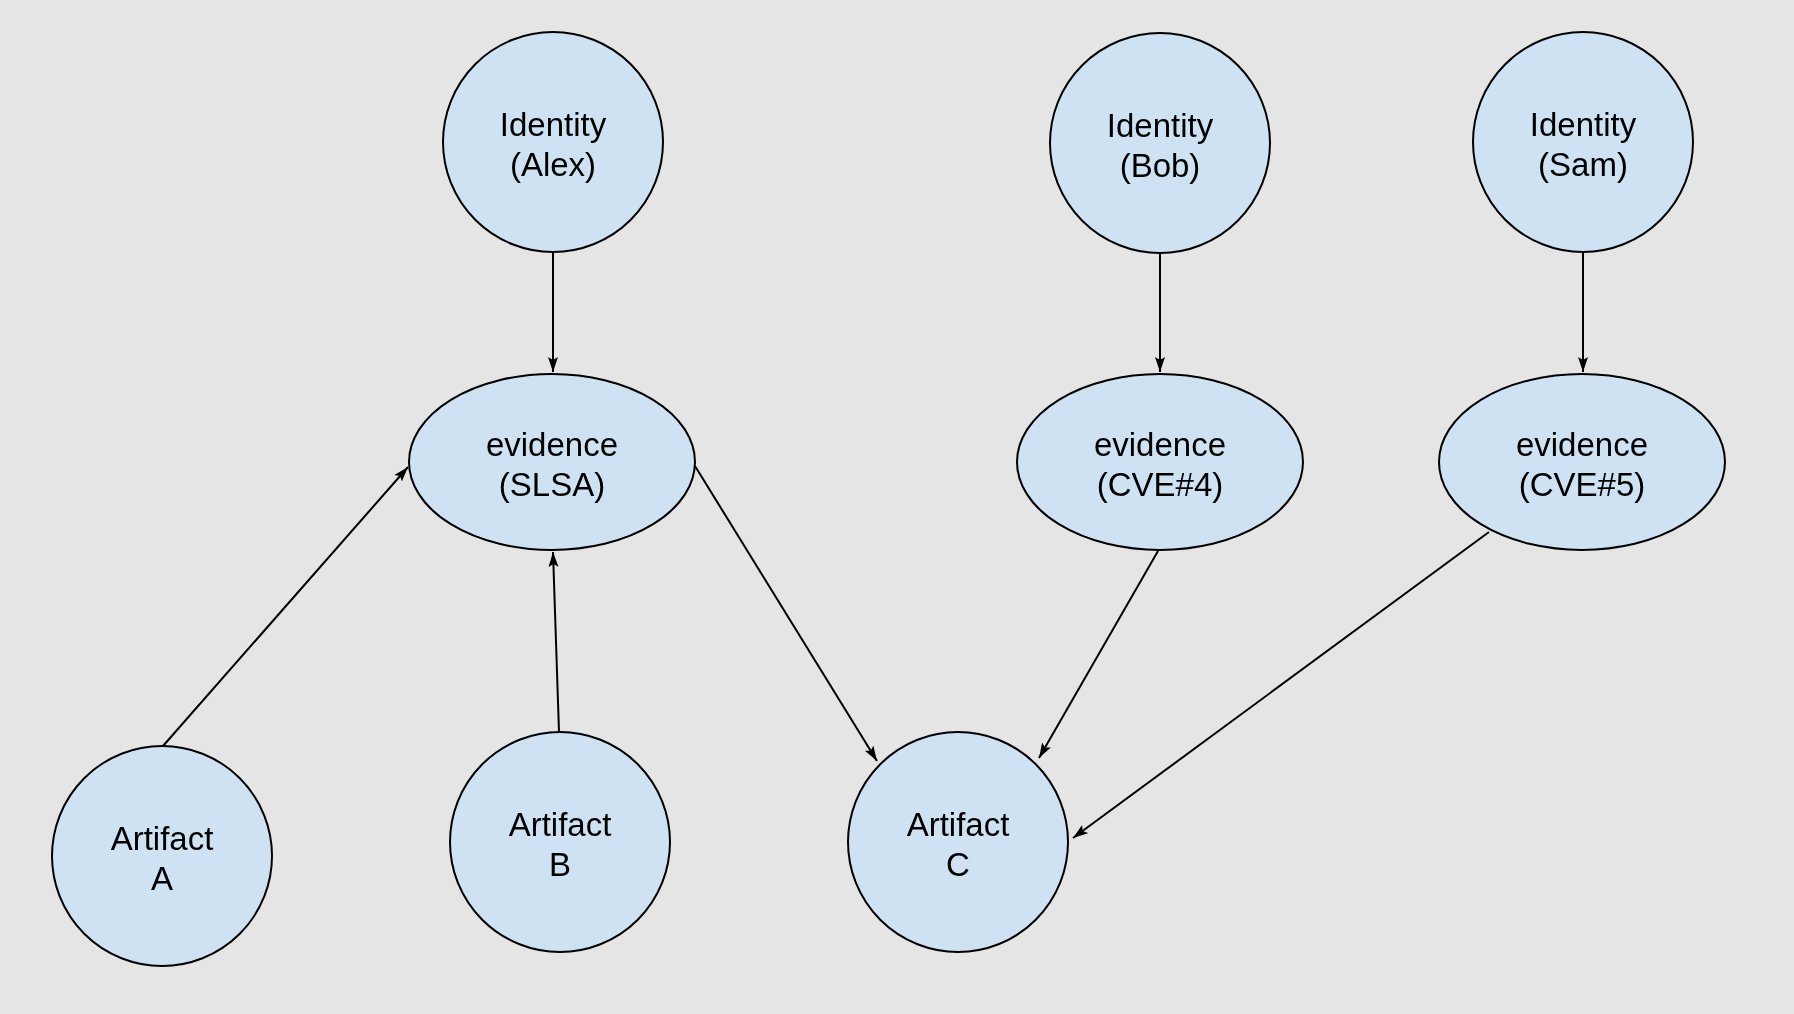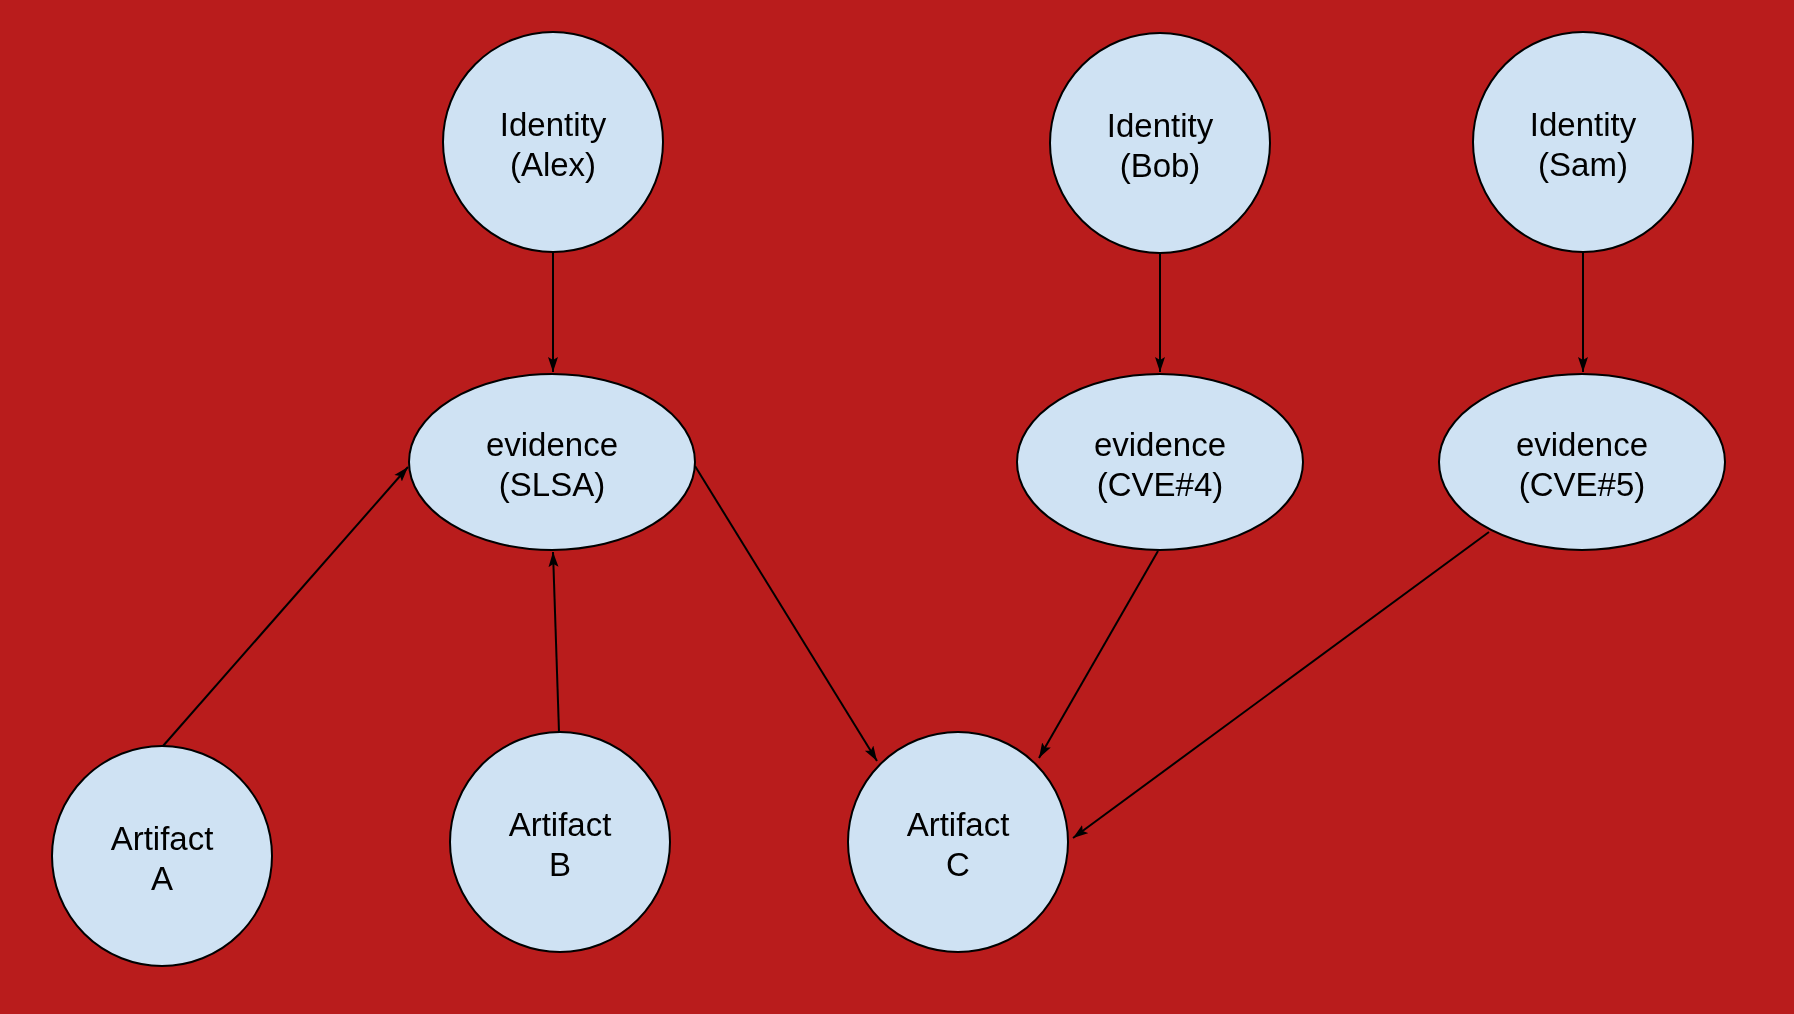--- a/index.html
+++ b/index.html
@@ -6,21 +6,21 @@
     margin: 0;
     padding: 0;
     background: #ffffff;
     width: 1794px;
     height: 1014px;
     overflow: hidden;
   }
   .canvas-wrap {
     width: 1794px;
     height: 1014px;
-    background: #b91c1c;
+    background: #e5e5e5;
   }
   svg { display: block; }
   .node-shape {
     stroke: #000000;
     stroke-width: 2;
   }
   .node-label {
     font-family: "Liberation Sans", sans-serif;
     font-size: 33px;
     fill: #000000;

